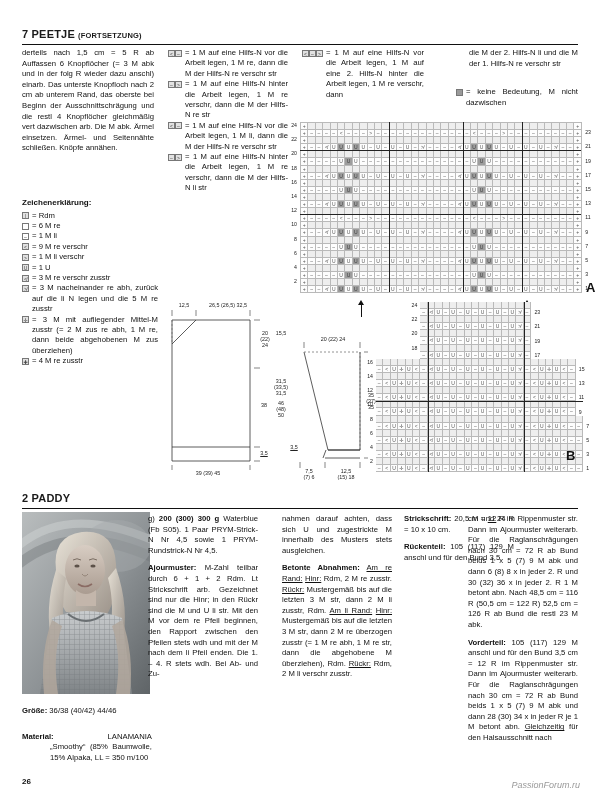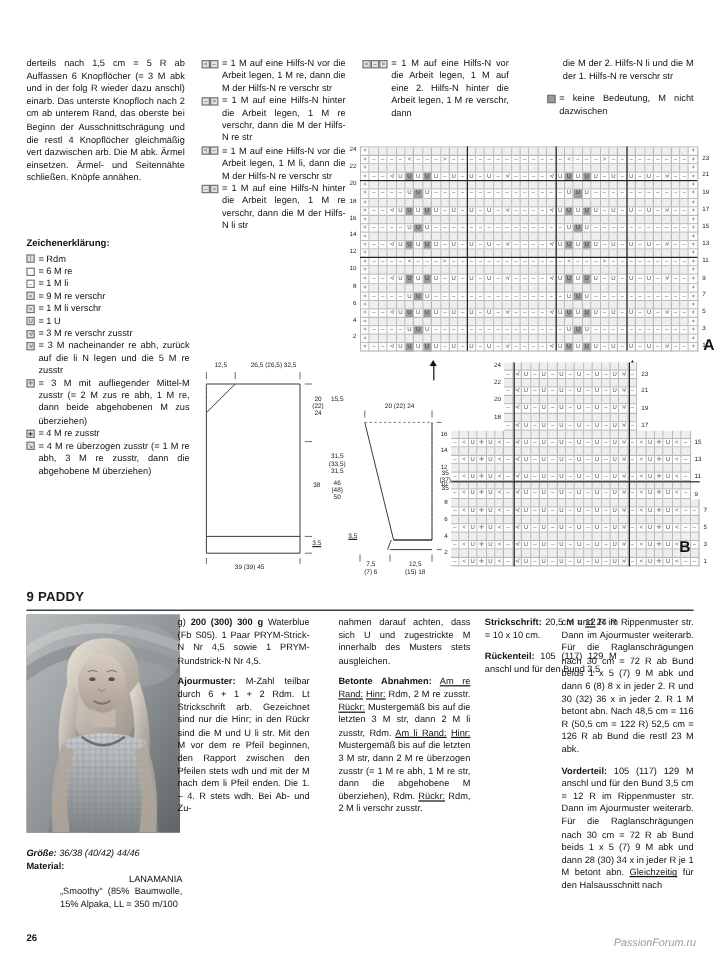--- a/index.html
+++ b/index.html
@@ -198,20 +198,24 @@
     font-size: 9px;
     color: #9a9a9a;
     font-style: italic;
   }
 </style>
 </head>
 <body>
 
 <div class="page">
 
+  <div class="sec-head" id="sec-peetje">
+    <span class="sec-title">7 PEETJE</span><span class="sec-sub">(FORTSETZUNG)</span>
+    <div class="rule"></div>
+  </div>
 
   <div class="col" style="left:22px; top:48px; width:132px;">
     <p>derteils nach 1,5 cm = 5 R ab Auffassen 6 Knopflöcher (= 3 M abk und in der folg R wieder dazu anschl) einarb. Das unterste Knopfloch nach 2 cm ab unterem Rand, das oberste bei Beginn der Ausschnittschrägung und die restl 4 Knopflöcher gleichmäßig vert dazwischen arb. Die M abk. Ärmel einsetzen. Ärmel- und Seitennähte schließen. Knöpfe annähen.</p>
   </div>
 
   <div class="col" style="left:22px; top:198px; width:136px;">
     <div class="legend-title">Zeichenerklärung:</div>
     <div id="legend1">
         <div class="leg-row">
           <span class="leg-sym">
@@ -265,26 +269,20 @@
           <span class="leg-sym">
             <span class="cell lgray">✛</span>
           </span>
           <span class="leg-txt">= 3 M mit aufliegender Mittel-M zusstr (= 2 M zus re abh, 1 M re, dann beide abgehobenen M zus überziehen)</span>
         </div>
         <div class="leg-row">
           <span class="leg-sym">
             <span class="cell lgray">✚</span>
           </span>
           <span class="leg-txt">= 4 M re zusstr</span>
-        </div>
-        <div class="leg-row">
-          <span class="leg-sym">
-            <span class="cell lgray">↘</span>
-          </span>
-          <span class="leg-txt">= 4 M re überzogen zusstr (= 1 M re abh, 3 M re zusstr, dann die abgehobene M überziehen)</span>
         </div>
       </div>
   </div>
 
   <div class="col" style="left:168px; top:48px; width:120px;">
     <div id="legend2">
         <div class="leg-row">
           <span class="leg-sym">
             <span class="cell lgray">&lt;</span>
             <span class="cell lgray">–</span>
@@ -322,21 +320,21 @@
             <span class="cell lgray">&lt;</span>
             <span class="cell lgray">–</span>
             <span class="cell lgray">&gt;</span>
           </span>
           <span class="leg-txt">= 1 M auf eine Hilfs-N vor die Arbeit legen, 1 M auf eine 2. Hilfs-N hinter die Arbeit legen, 1 M re verschr, dann</span>
         </div>
       </div>
   </div>
 
   <div class="col" style="left:456px; top:48px; width:122px;">
-    <div class="leg-cont" style="margin-bottom:8px;">die M der 2. Hilfs-N li und die M der 1. Hilfs-N re verschr str</div>
+    <div class="leg-cont" style="margin-bottom:18px;">die M der 2. Hilfs-N li und die M der 1. Hilfs-N re verschr str</div>
     <div id="legend4">
         <div class="leg-row">
           <span class="leg-sym">
             <span class="cell gray"></span>
           </span>
           <span class="leg-txt">= keine Bedeutung, M nicht dazwischen</span>
         </div>
       </div>
   </div>
 
@@ -2174,21 +2172,21 @@
     <div class="dim ctr" style="left:28px; top:128px; width:40px; white-space:pre-line;">12,5
 (15) 18</div>
   </div>
 
   <div class="dim ctr" style="position:absolute; left:272px; top:330px; width:18px;">15,5</div>
   <div class="dim ctr" style="position:absolute; left:272px; top:400px; width:18px; white-space:pre-line;">46
 (48)
 50</div>
 
   <div class="sec-head" id="sec-paddy">
-    <span class="sec-title">9 PADDY</span><span class="sec-sub"></span>
+    <span class="sec-title">2 PADDY</span><span class="sec-sub"></span>
     <div class="rule"></div>
   </div>
 
   <div class="photo" style="left:22px; top:512px; width:128px; height:182px;">
     <svg class="ph-inner" viewBox="0 0 128 182" preserveAspectRatio="xMidYMid slice">
       <defs>
         <linearGradient id="bg" x1="0" y1="0" x2="1" y2="1">
           <stop offset="0%" stop-color="#b9bdbe"></stop>
           <stop offset="55%" stop-color="#8d9295"></stop>
           <stop offset="100%" stop-color="#5f6467"></stop>
@@ -2235,27 +2233,27 @@
       <path d="M30 106 Q64 92 100 106 L110 182 L18 182 Z" fill="url(#mesh)"></path>
 
       <path d="M46 102 Q64 116 82 102" fill="none" stroke="#6a6f72" stroke-width="2"></path>
 
       <path d="M30 108 Q18 140 22 182 L36 182 Q30 142 40 114 Z" fill="#b2a79c" opacity="0.85"></path>
       <path d="M100 108 Q112 140 108 182 L94 182 Q100 142 90 114 Z" fill="#b2a79c" opacity="0.85"></path>
     </svg>
   </div>
 
   <div class="col" style="left:22px; top:706px; width:130px;">
-    <div style="margin-bottom:0;font-style:italic;">
+    <div style="margin-bottom:15px;">
       <span class="b">Größe:</span>
       <span>36/38 (40/42) 44/46</span>
     </div>
     <div>
       <span class="b">Material:</span>
-      <span style="float:right;margin-top:11px;">LANAMANIA</span>
+      <span style="float:right;">LANAMANIA</span>
       <div style="clear:both;margin-left:28px;">„Smoothy“ (85% Baumwolle, 15% Alpaka, LL = 350 m/100</div>
     </div>
   </div>
 
   <div class="col" style="left:148px; top:514px; width:110px;">
     <p>g) <b>200 (300) 300 g</b> Waterblue (Fb S05). 1 Paar PRYM-Strick-N Nr 4,5 sowie 1 PRYM-Rundstrick-N Nr 4,5.</p>
     <p><b>Ajourmuster:</b> M-Zahl teilbar durch 6 + 1 + 2 Rdm. Lt Strickschrift arb. Gezeichnet sind nur die Hinr; in den Rückr sind die M und U li str. Mit den M vor dem re Pfeil beginnen, den Rapport zwischen den Pfeilen stets wdh und mit der M nach dem li Pfeil enden. Die 1. – 4. R stets wdh. Bei Ab- und Zu-</p>
   </div>
 
   <div class="col" style="left:282px; top:514px; width:110px;">

